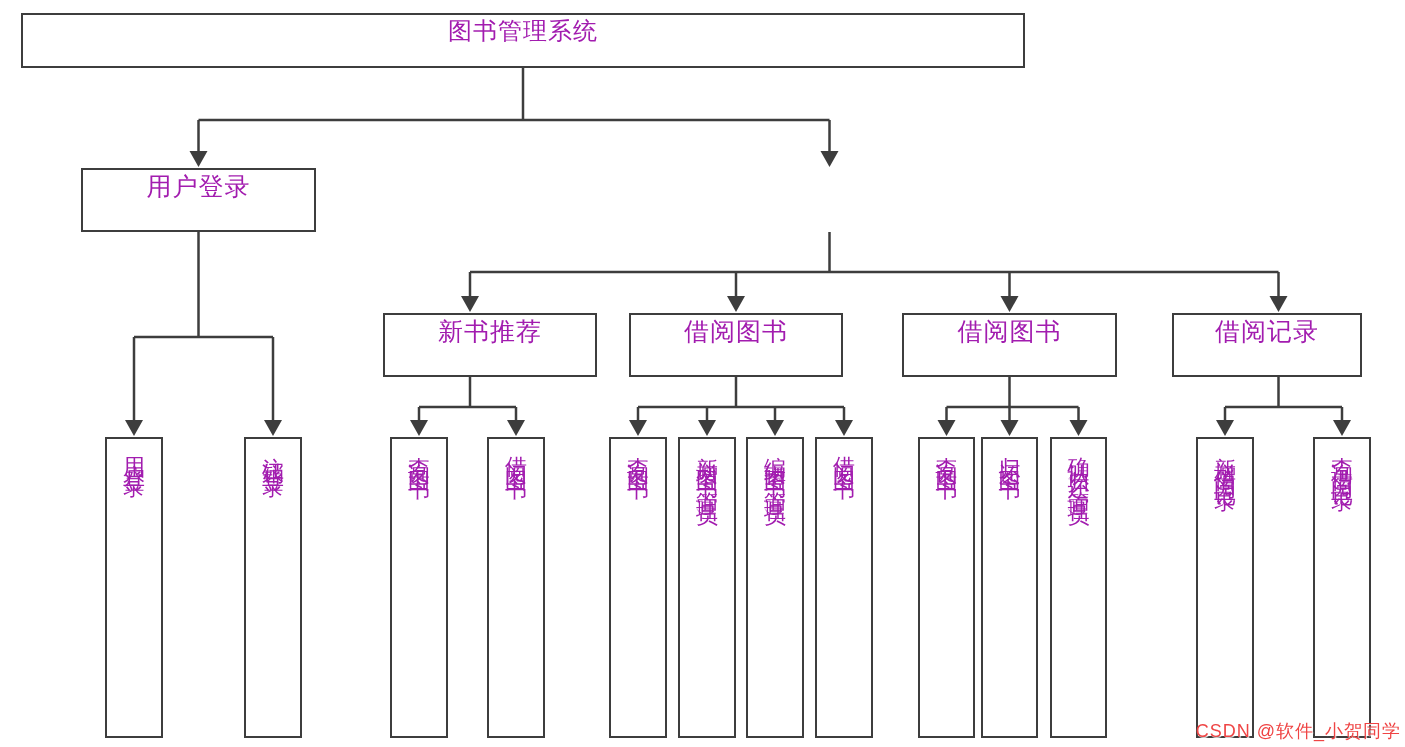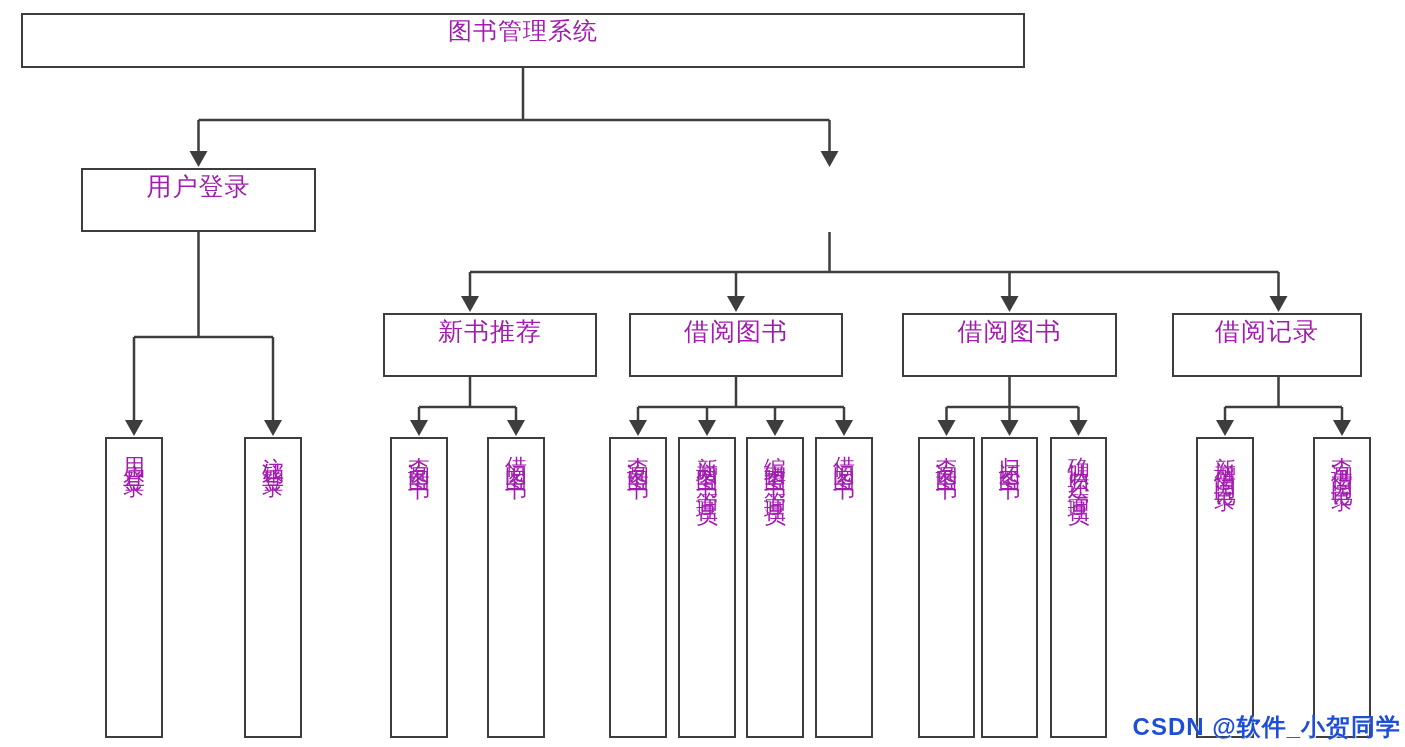--- a/index.html
+++ b/index.html
@@ -16,23 +16,22 @@
   }
   .rootnode{font-size:24px;letter-spacing:1px;}
   .hnode{font-size:25px;letter-spacing:1px;}
   .leaf{top:437px;height:301px;width:58px;font-size:22px;}
   .leaf .label{
     writing-mode:vertical-rl;text-orientation:mixed;
     letter-spacing:7px;line-height:1;
   }
   .watermark{
     position:absolute;right:4px;bottom:4px;z-index:3;
-    font-size:24px;color:#1d4ed8;letter-spacing:1px;
+    font-size:18px;color:#ef4444;letter-spacing:1px;
     text-shadow:1px 1px 1px rgba(255,255,255,.9);
-    font-weight:bold;
   }
 </style>
 </head>
 <body>
 
 <div class="stage">
 
   <svg class="connectors" width="1405" height="747" viewBox="0 0 1405 747" fill="none" stroke="#3d3d3d" stroke-width="2.5">
 
     <g>

